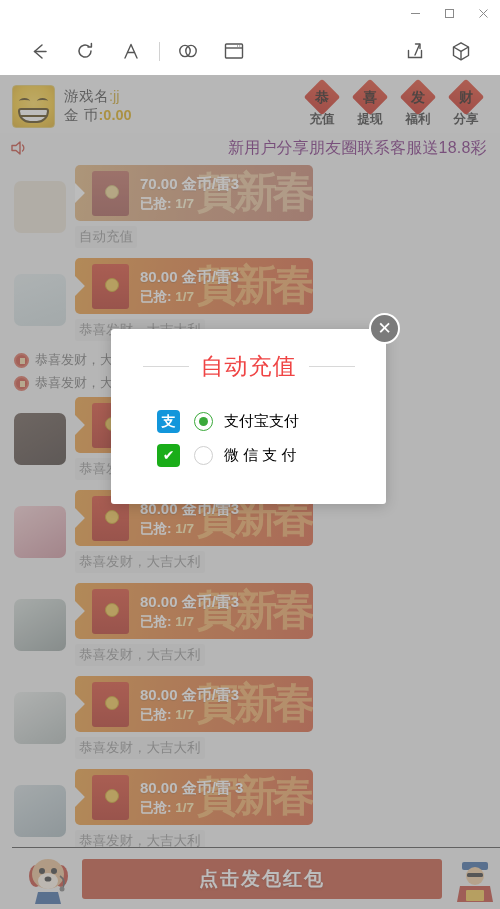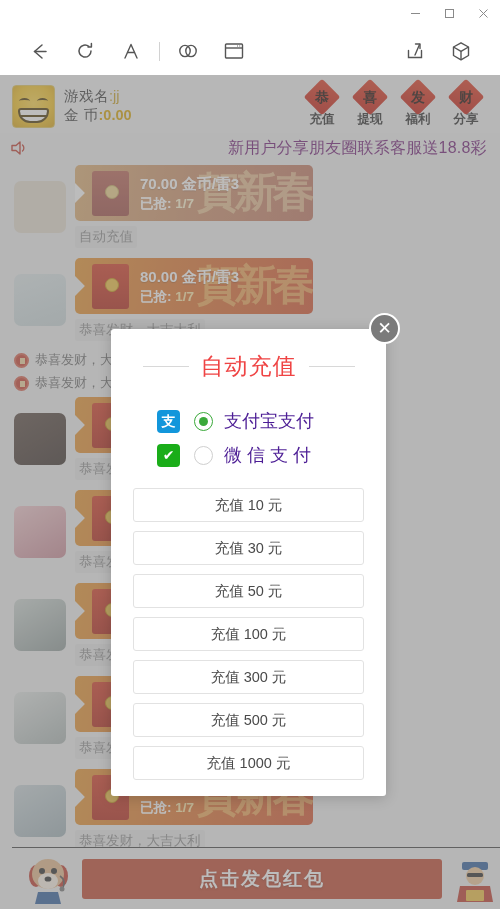--- a/index.html
+++ b/index.html
@@ -204,21 +204,21 @@
   .pay-icon.wechat { background: #1aad19; }
   .radio {
     width: 19px; height: 19px; border-radius: 50%; flex: none;
     border: 1.6px solid #cfcfcf; margin: 0 11px 0 14px;
     display: flex; align-items: center; justify-content: center; background: #fff;
   }
   .radio.on { border-color: #3aa93a; }
   .radio.on::after {
     content: ""; width: 9px; height: 9px; border-radius: 50%; background: #3aa93a;
   }
-  .pay-name { font-size: 18px; color: #4c1d95; }
+  .pay-name { font-size: 15px; color: #000000; }
   .amt-list { padding: 0 22px; }
   .amt-btn {
     display: block; width: 100%; height: 34px; margin-bottom: 9px;
     background: #fff; border: 1px solid #e2e2e2; border-radius: 3px;
     font-size: 14.5px; color: #4a4a4a; font-family: inherit;
     display: flex; align-items: center; justify-content: center;
   }
   .amt-btn:last-child { margin-bottom: 0; }
 </style>
 </head>
@@ -517,26 +517,17 @@
             <span class="radio on"></span>
             <span class="pay-name">支付宝支付</span>
           </div>
           <div class="pay-opt">
             <span class="pay-icon wechat">✔</span>
             <span class="radio"></span>
             <span class="pay-name">微 信 支 付</span>
           </div>
         </div>
 
-        <div class="amt-list">
-          <button class="amt-btn">充值 10 元</button>
-          <button class="amt-btn">充值 30 元</button>
-          <button class="amt-btn">充值 50 元</button>
-          <button class="amt-btn">充值 100 元</button>
-          <button class="amt-btn">充值 300 元</button>
-          <button class="amt-btn">充值 500 元</button>
-          <button class="amt-btn">充值 1000 元</button>
-        </div>
       </div>
     </div>
 
   </div>
 </div>
 
 </body></html>

